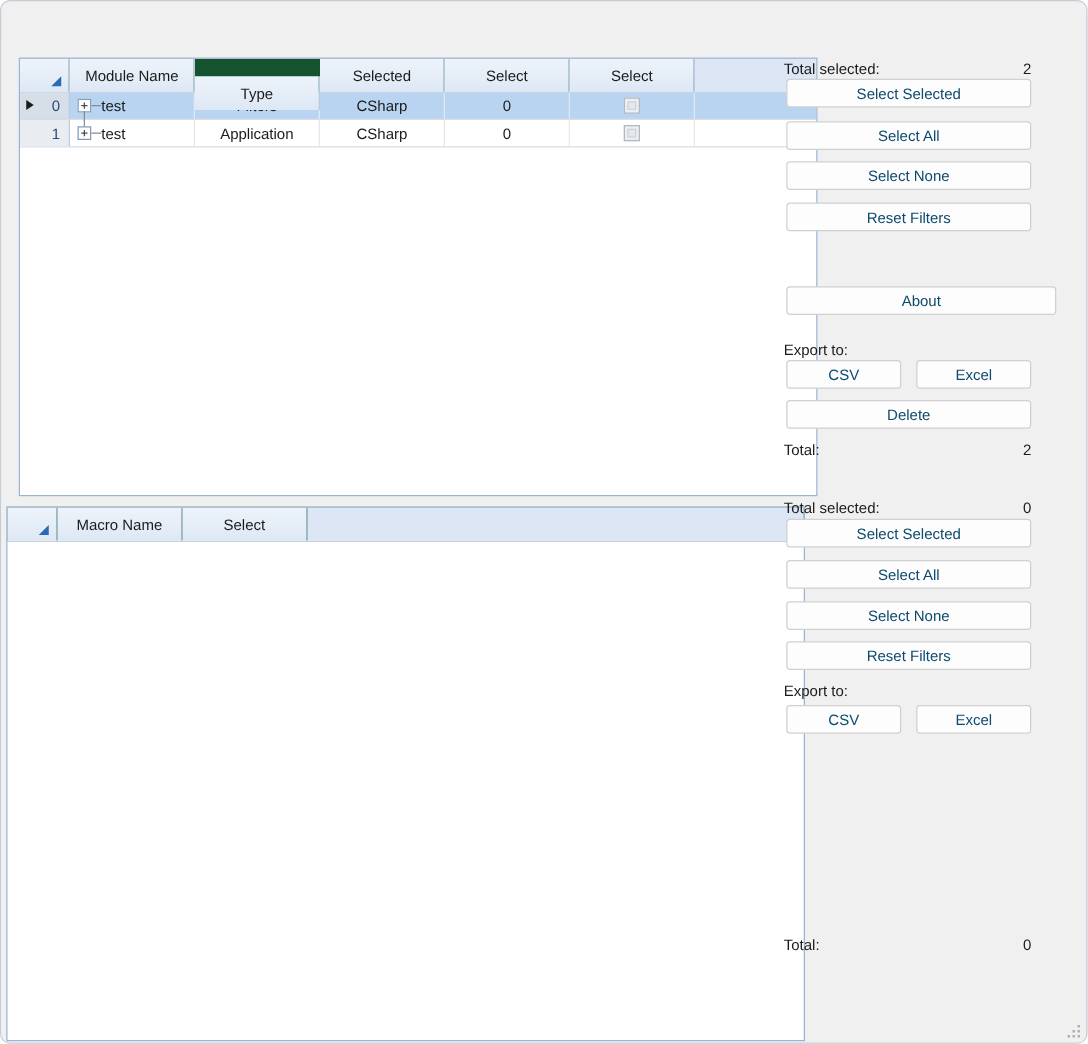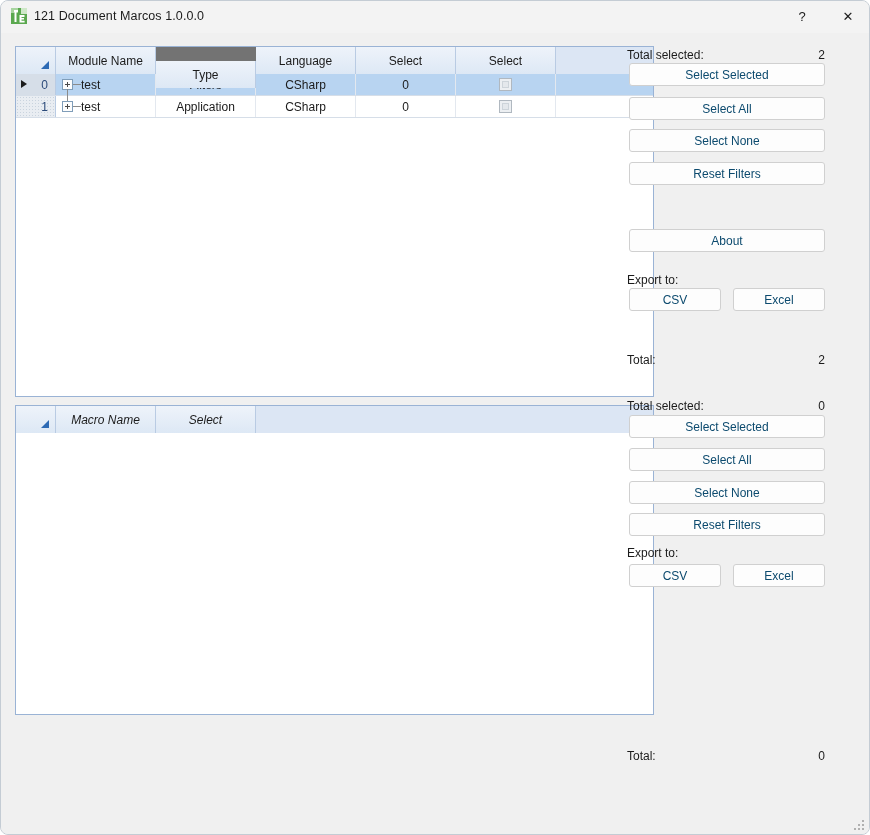--- a/index.html
+++ b/index.html
@@ -81,28 +81,28 @@
     box-sizing: border-box;
     background: #ffffff;
     border: 1px solid #9ab3d5;
     overflow: hidden;
   }
   #module-grid {
     left: 14px; top: 13px;
     width: 639px; height: 351px;
   }
   #macro-grid {
-    left: 14px; top: 372px;
-    width: 639px; height: 310px; font-style: italic;
+    left: 4px; top: 372px;
+    width: 639px; height: 428px;
   }
 
   .grid-header {
     display: flex;
     height: 27px;
-    background: #737373;
+    background: #14532d;
     box-sizing: border-box;
     border-bottom: 1px solid #a9c0de;
   }
   .hcell {
     box-sizing: border-box;
     border-right: 1px solid #b9cbe3;
     background: linear-gradient(#eef3fa, #dde8f5);
     display: flex;
     align-items: center;
     justify-content: center;
@@ -292,45 +292,31 @@
     position: absolute;
     width: 2px; height: 2px;
     background: #b0b0b0;
   }
 </style>
 </head>
 <body>
 
 <div id="window">
 
-  <div id="titlebar">
-    <div id="app-icon">
-      <svg width="18" height="18" viewBox="0 0 18 18">
-        <rect x="1" y="1" width="16" height="16" fill="#5aa84f"></rect>
-        <path d="M1 1 L8 1 L8 6 L1 6 Z" fill="#a7d49f"></path>
-        <path d="M11 1 L17 1 L17 7 L11 7 Z" fill="#cfe8c9"></path>
-        <path d="M4 3 L8 3 L8 5 L6.5 5 L6.5 15 L4.5 15 L4.5 5 L4 5 Z" fill="#ffffff"></path>
-        <path d="M9.5 8 L14.5 8 L14.5 10 L11.5 10 L11.5 11 L14 11 L14 12.5 L11.5 12.5 L11.5 13.8 L14.6 13.8 L14.6 15.5 L9.5 15.5 Z" fill="#ffffff"></path>
-      </svg>
-    </div>
-    <div id="title-text">121 Document Marcos 1.0.0.0</div>
-    <div class="titlebar-btn" id="help-button">?</div>
-    <div class="titlebar-btn" id="close-button">✕</div>
-  </div>
 
   <div id="client">
 
     <div class="grid" id="module-grid">
       <div class="grid-header">
         <div class="hcell corner" style="width:40px;">
           <span class="corner-tri"></span>
         </div>
         <div class="hcell" style="width:100px;">Module Name</div>
         <div class="hcell" style="width:100px;margin-top:14px;">Type</div>
-        <div class="hcell" style="width:100px;">Language</div>
+        <div class="hcell" style="width:100px;">Selected</div>
         <div class="hcell" style="width:100px;">Select</div>
         <div class="hcell" style="width:100px;">Select</div>
         <div class="hcell filler"></div>
       </div>
 
       <div class="grid-row selected">
         <div class="cell rowhdr" style="width:40px;">
           <span class="rowhdr-arrow"></span>
           <span>0</span>
         </div>
@@ -385,26 +371,27 @@
 
     <div id="right-panel">
 
       <div class="panel-label" style="left:0px; top:15px;">Total selected:</div>
       <div class="panel-value" style="left:150px; top:15px; width:48px;">2</div>
 
       <div class="btn" style="left:2px; top:30px; width:196px; height:23px;">Select Selected</div>
       <div class="btn" style="left:2px; top:64px; width:196px; height:23px;">Select All</div>
       <div class="btn" style="left:2px; top:96px; width:196px; height:23px;">Select None</div>
       <div class="btn" style="left:2px; top:129px; width:196px; height:23px;">Reset Filters</div>
-      <div class="btn" style="left:2px; top:196px; width:196px; height:23px;">About</div>
+      <div class="btn" style="left:2px; top:196px; width:216px; height:23px;">About</div>
 
       <div class="panel-label" style="left:0px; top:240px;">Export to:</div>
       <div class="btn" style="left:2px; top:255px; width:92px; height:23px;">CSV</div>
       <div class="btn" style="left:106px; top:255px; width:92px; height:23px;">Excel</div>
 
+      <div class="btn" style="left:2px; top:287px; width:196px; height:23px;">Delete</div>
 
       <div class="panel-label" style="left:0px; top:320px;">Total:</div>
       <div class="panel-value" style="left:150px; top:320px; width:48px;">2</div>
 
       <div class="panel-label" style="left:0px; top:366px;">Total selected:</div>
       <div class="panel-value" style="left:150px; top:366px; width:48px;">0</div>
 
       <div class="btn" style="left:2px; top:382px; width:196px; height:23px;">Select Selected</div>
       <div class="btn" style="left:2px; top:415px; width:196px; height:23px;">Select All</div>
       <div class="btn" style="left:2px; top:448px; width:196px; height:23px;">Select None</div>

